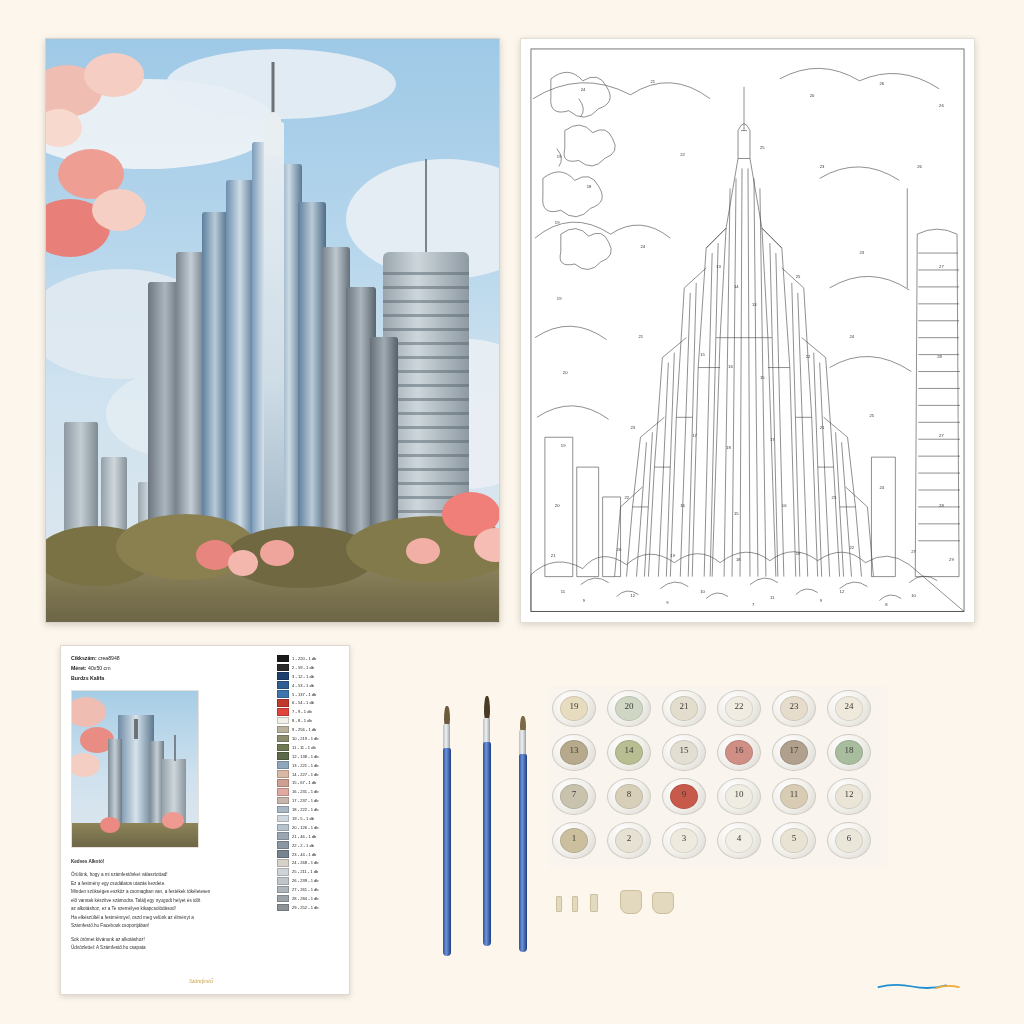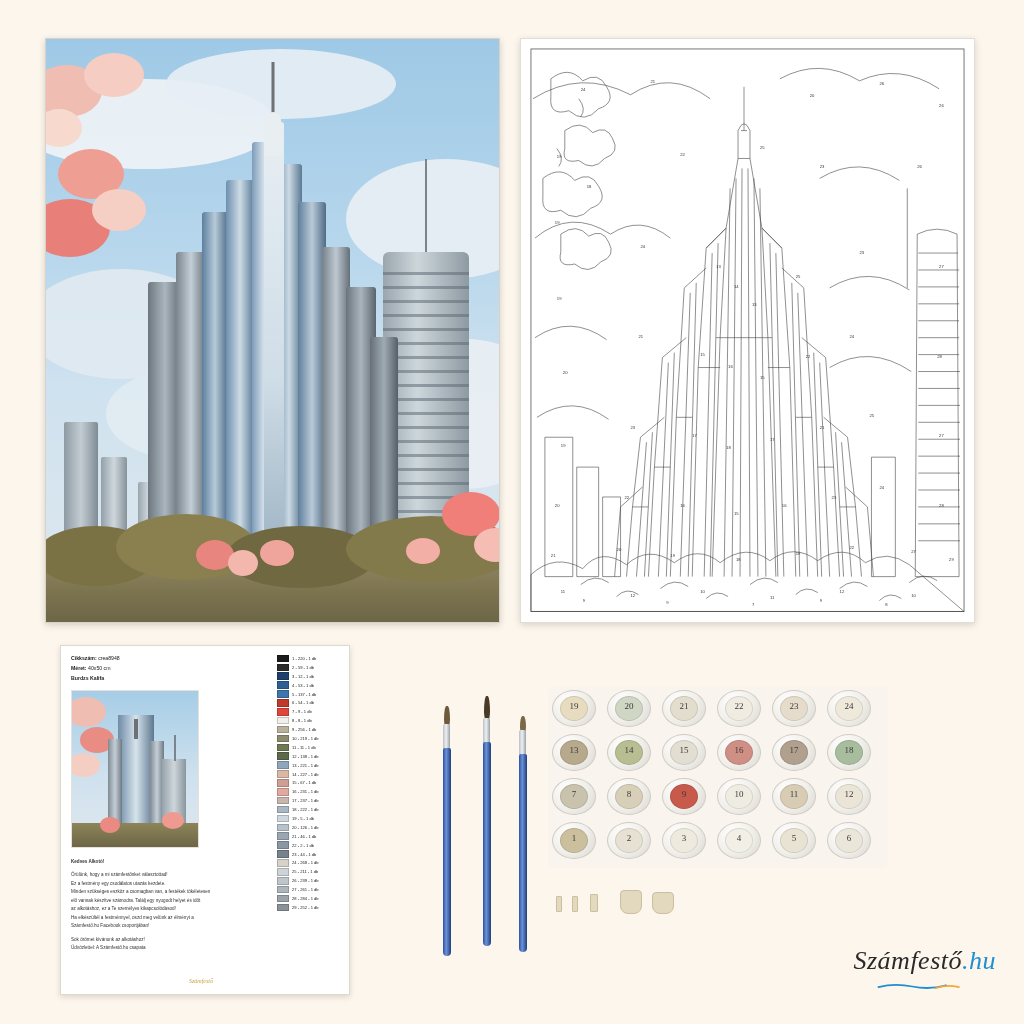--- a/index.html
+++ b/index.html
@@ -677,20 +677,17 @@
     </div>
 </div>
 
 <div class="hook" style="left:556px; top:896px; width:6px; height:16px; border-radius:1px;"></div>
 <div class="hook" style="left:572px; top:896px; width:6px; height:16px; border-radius:1px;"></div>
 <div class="hook" style="left:590px; top:894px; width:8px; height:18px; border-radius:1px;"></div>
 <div class="hook" style="left:620px; top:890px; width:22px; height:24px; border-radius:4px 4px 8px 8px;"></div>
 <div class="hook" style="left:652px; top:892px; width:22px; height:22px; border-radius:4px 4px 8px 8px;"></div>
 
 <div class="wm">
-  <div class="wm-main">
-    <span>Számfestő</span><span class="hu">.hu</span>
-  </div>
   <svg class="wm-swoosh" width="150" height="12" viewBox="0 0 150 12">
     <path d="M2 7 Q30 0 60 6 Q90 12 118 4" stroke="#1e8fd0" stroke-width="3" fill="none" stroke-linecap="round"></path>
     <path d="M100 9 Q118 2 140 7" stroke="#f0a93a" stroke-width="3" fill="none" stroke-linecap="round"></path>
   </svg>
 </div>
 
 </body></html>

